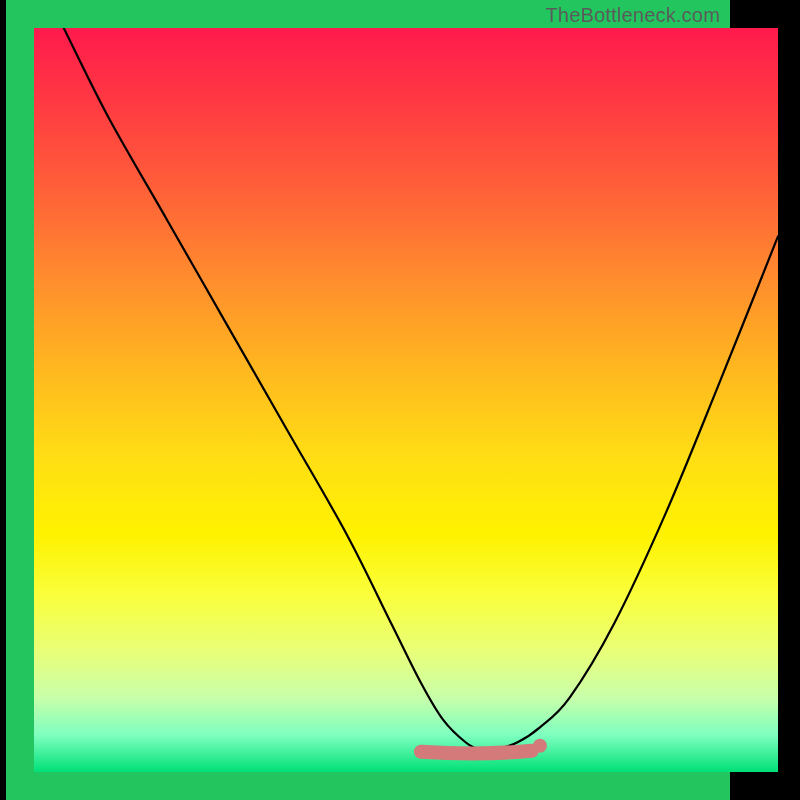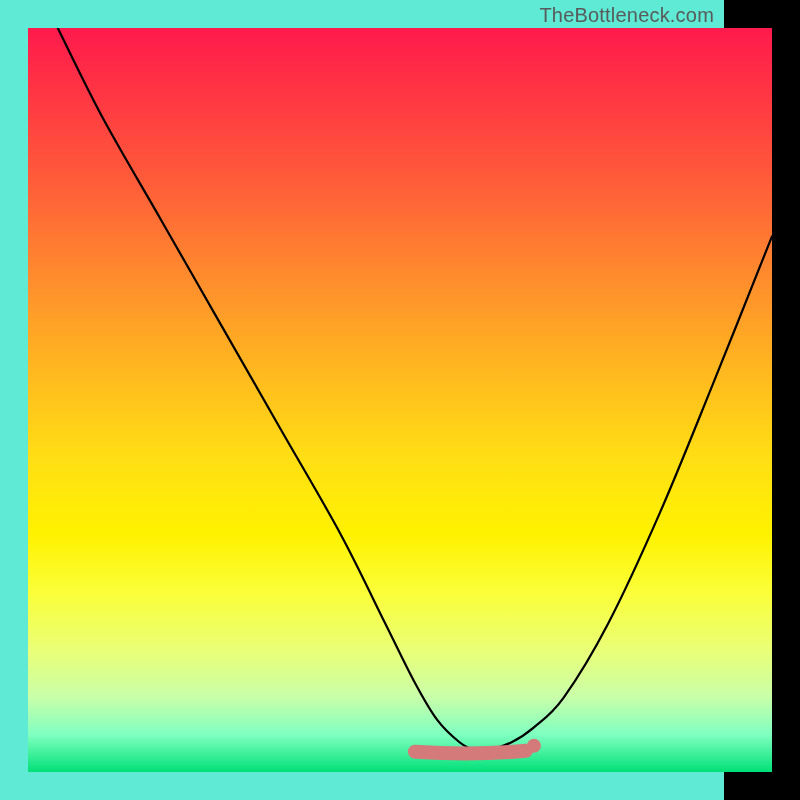--- a/index.html
+++ b/index.html
@@ -8,21 +8,22 @@
     width: 800px;
     height: 800px;
     overflow: hidden;
     background: #000;
     font-family: Arial, Helvetica, sans-serif;
   }
   .frame {
     position: relative;
     width: 724px;
     height: 800px;
-    background: #5eead4;
+    background: #22c55e;
+    margin-left: 6px;
   }
   .plot-area {
     position: absolute;
     left: 28px;
     top: 28px;
     width: 744px;
     height: 744px;
     overflow: hidden;
   }
   .gradient-bg {

